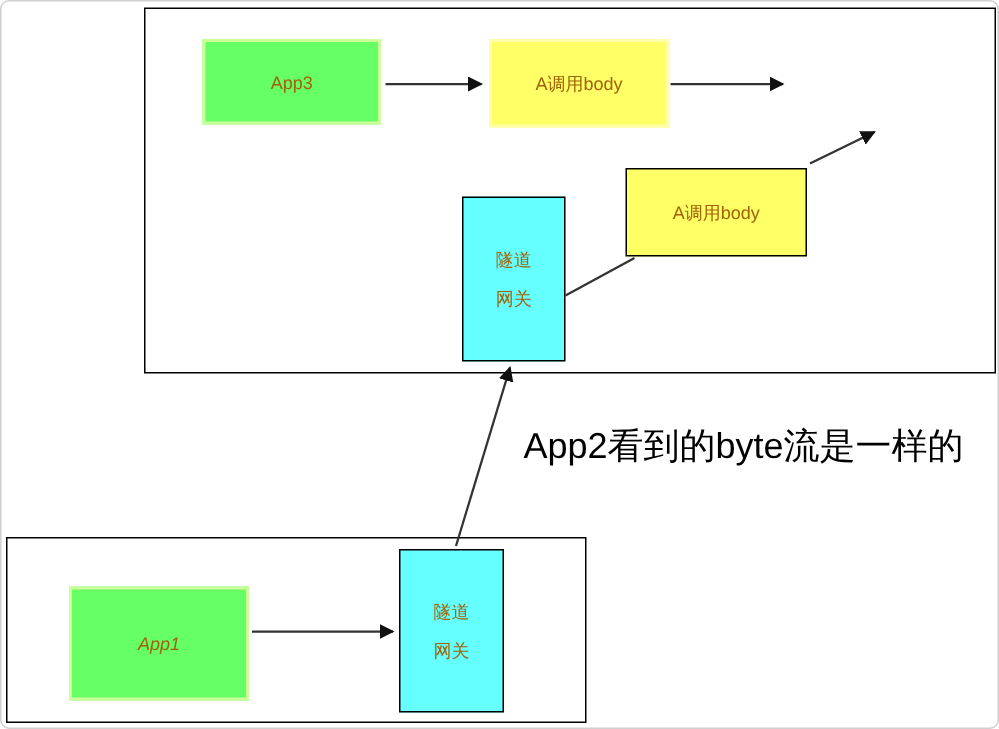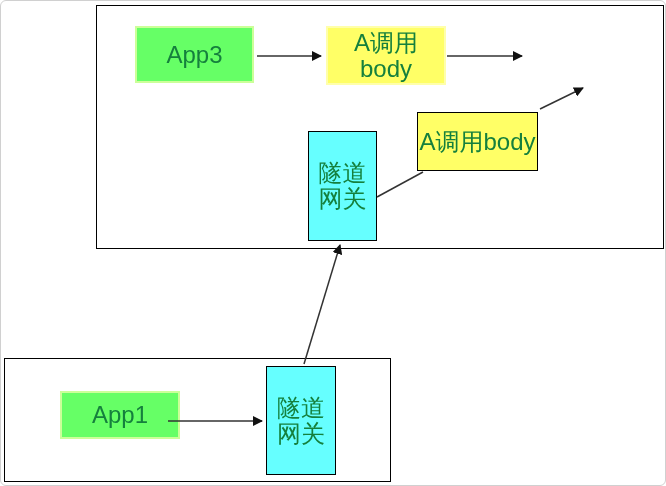--- a/index.html
+++ b/index.html
@@ -23,23 +23,23 @@
     background: #ffffff;
     border: 1.5px solid #000000;
     box-sizing: border-box;
   }
   .node {
     position: absolute;
     display: flex;
     align-items: center;
     justify-content: center;
     text-align: center;
-    font-size: 24px;
+    font-size: 12px;
     line-height: 26px;
-    color: #15803d;
+    color: #a16207;
     white-space: pre-line;
     box-sizing: border-box;
   }
   .node-green {
     background: var(--green, #66ff66);
     border: 2px solid var(--green_border, #ccff99);
   }
   .node-yellow-light {
     background: var(--yellow, #ffff66);
     border: 2px solid var(--yellow_border, #ffffaa);
@@ -85,25 +85,26 @@
   <div class="node node-green" style="left:134px; top:25px; width:119px; height:57px;">App3</div>
 
   <div class="node node-yellow-light" style="left:325px; top:25px; width:120px; height:59px;">A调用body</div>
 
 
   <div class="node node-yellow-dark" style="left:416px; top:111px; width:121px; height:59px;">A调用body</div>
 
   <div class="node node-cyan" style="left:307px; top:130px; width:69px; height:110px;">隧道
 网关</div>
 
-  <div class="node node-green" style="left:59px; top:390px; width:120px; height:48px;">App1</div>
+  <div class="node node-green" style="left:45px; top:390px; width:120px; height:76px;font-style:italic;">App1</div>
 
   <div class="node node-cyan" style="left:265px; top:365px; width:70px; height:109px;">隧道
 网关</div>
 
+  <div class="annotation">App2看到的byte流是一样的</div>
 
   <svg class="connectors" viewBox="0 0 666 486" xmlns="http://www.w3.org/2000/svg">
     <defs>
       <marker id="arrowhead" viewBox="0 0 10 10" refX="9" refY="5" markerWidth="10" markerHeight="10" orient="auto" markerUnits="userSpaceOnUse">
         <path d="M0,0 L10,5 L0,10 Z" fill="#111111"></path>
       </marker>
     </defs>
     <line x1="256" y1="55" x2="320" y2="55" marker-end="url(#arrowhead)"></line>
     <line x1="446" y1="55" x2="521" y2="55" marker-end="url(#arrowhead)"></line>
     <line x1="539" y1="108" x2="582" y2="87" marker-end="url(#arrowhead)"></line>

